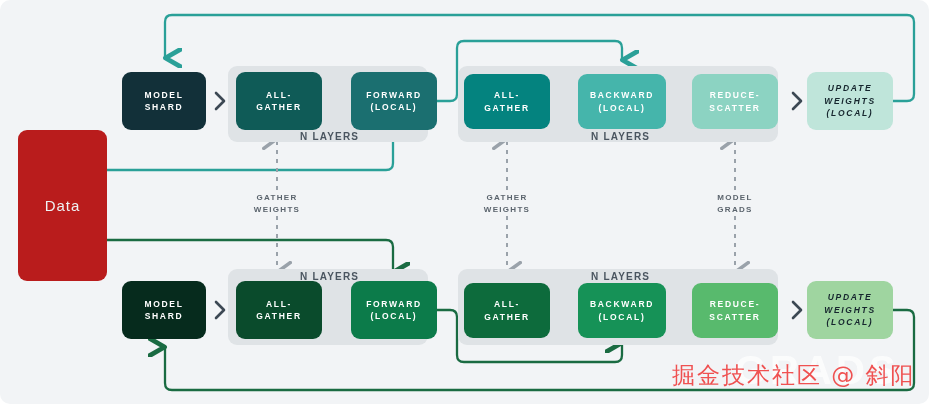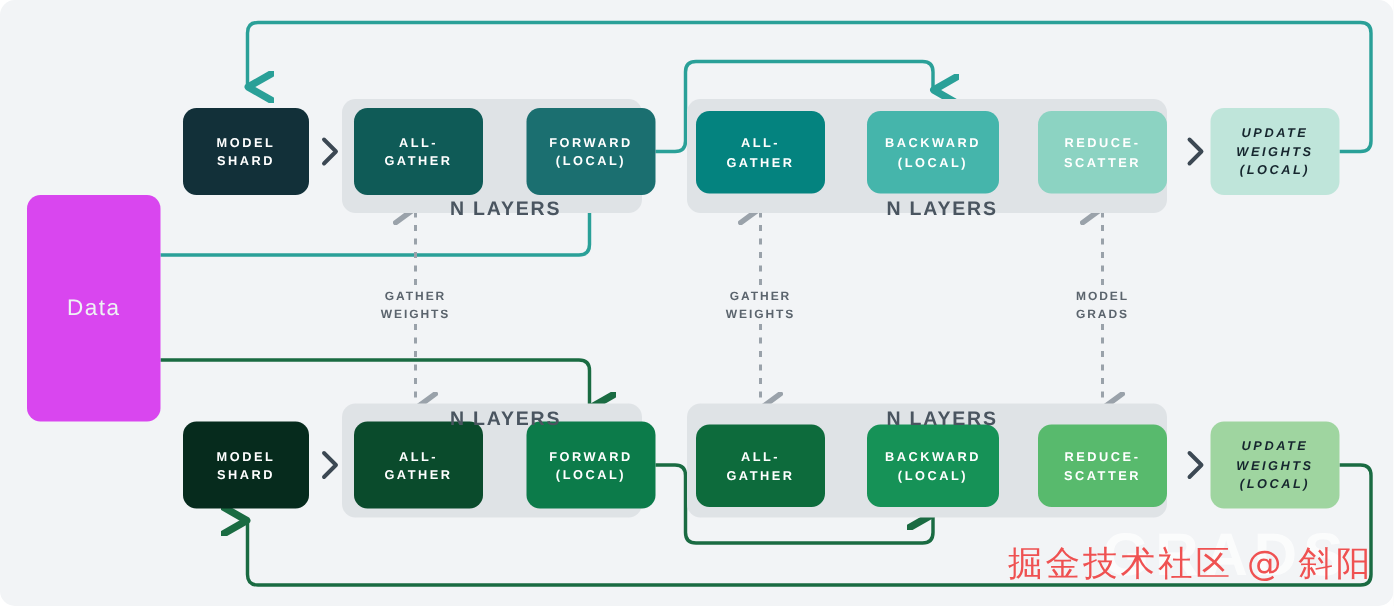--- a/index.html
+++ b/index.html
@@ -4,24 +4,24 @@
 <style>
   html,body{margin:0;padding:0;background:#ffffff;}
   body{font-family:"Liberation Sans","DejaVu Sans",sans-serif;}
   #stage{position:relative;width:929px;height:404px;overflow:hidden;background:#ffffff;}
   #canvas{position:absolute;left:0;top:0;width:929px;height:404px;background:#f2f4f6;border-radius:10px;}
   .svgwrap{position:absolute;left:0;top:0;width:929px;height:404px;}
   .node{position:absolute;border-radius:9px;display:flex;align-items:center;justify-content:center;text-align:center;box-sizing:border-box;}
   .node .lbl{font-size:8.5px;font-weight:bold;letter-spacing:1.7px;line-height:12.5px;white-space:pre-line;}
   .dark .lbl{color:#ffffff;}
   .light .lbl{color:#16262e;font-style:italic;}
-  .databox{position:absolute;background:#d946ef;border-radius:9px;display:flex;align-items:center;justify-content:center;}
+  .databox{position:absolute;background:#b91c1c;border-radius:9px;display:flex;align-items:center;justify-content:center;}
   .databox .lbl{color:#eef2f4;font-size:15px;letter-spacing:1px;font-weight:400;}
   .band{position:absolute;background:#dfe3e6;border-radius:9px;}
-  .nlayers{position:absolute;font-size:13px;font-weight:bold;letter-spacing:1.2px;color:#4a5560;white-space:nowrap;}
+  .nlayers{position:absolute;font-size:10px;font-weight:bold;letter-spacing:1.2px;color:#4a5560;white-space:nowrap;}
   .dashlbl{position:absolute;font-size:8px;font-weight:bold;letter-spacing:1.3px;color:#5b646d;line-height:12px;text-align:center;white-space:pre-line;}
   .watermark{position:absolute;font-size:23px;color:#ef4444;opacity:.92;letter-spacing:2px;white-space:nowrap;font-family:"DejaVu Sans",sans-serif;}
   .watermark-ghost{position:absolute;font-size:40px;color:#ffffff;opacity:.75;letter-spacing:4px;white-space:nowrap;font-weight:bold;}
 </style>
 </head>
 <body>
 
 <div id="stage">
   <div id="canvas"></div>
 

